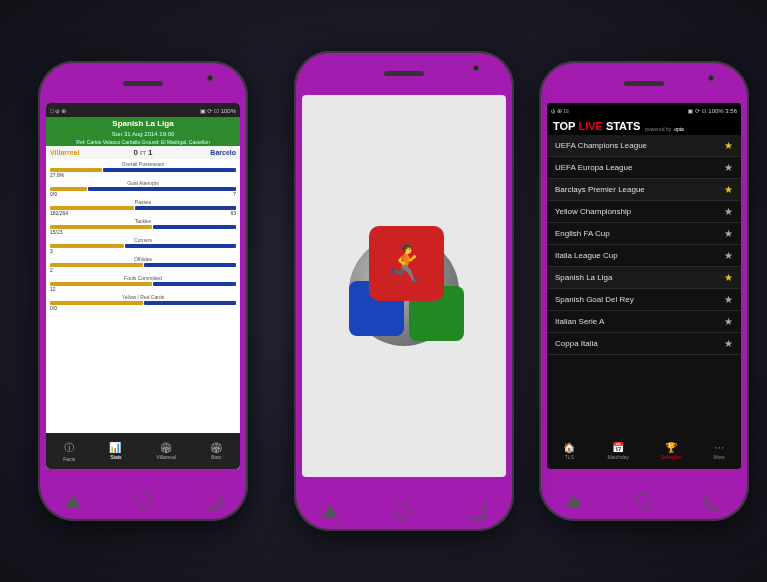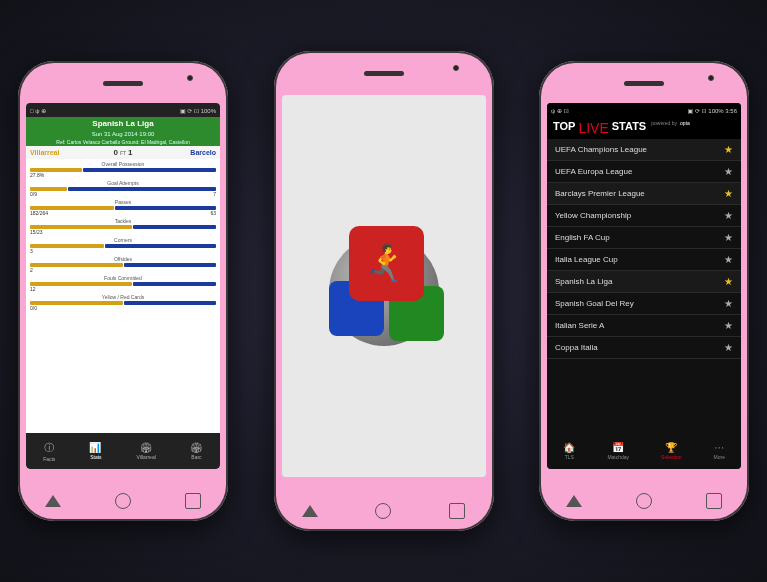--- a/index.html
+++ b/index.html
@@ -13,22 +13,23 @@
       justify-content: center;
       font-family: Arial, sans-serif;
       overflow: hidden;
       position: relative;
     }
 
     
     .phone {
       position: absolute;
       border-radius: 36px;
-      background: #f9a8d4;
+      background: #a21caf;
       box-shadow: 0 8px 32px rgba(0,0,0,0.7), inset 0 0 0 2px #3a3a3a;
+      margin-left: 20px;
     }
 
     
     .phone-left {
       width: 210px;
       height: 460px;
       left: 18px;
       top: 50%;
       transform: translateY(-50%);
       z-index: 1;
@@ -231,25 +232,25 @@
       padding: 0 4px;
       font-size: 6px;
       color: #ccc;
     }
 
     
     .tls-header {
       background: #000;
       padding: 3px 6px 3px 6px;
       display: flex;
-      align-items: flex-start;
+      align-items: flex-end;
       gap: 3px;
     }
     .tls-top { font-size: 11px; font-weight: 900; color: #fff; letter-spacing: 0; }
-    .tls-live { font-size: 14px; font-weight: 400; color: #e8001c; letter-spacing: 0; }
+    .tls-live { font-size: 11px; font-weight: 700; color: #e8001c; letter-spacing: 0; }
     .tls-stats { font-size: 11px; font-weight: 900; color: #fff; }
     .tls-powered { font-size: 5px; color: #888; margin-left: 2px; }
     .tls-opta { font-size: 5px; color: #fff; }
 
     
     .league-list { background: #111; }
     .league-item {
       display: flex;
       align-items: center;
       justify-content: space-between;

